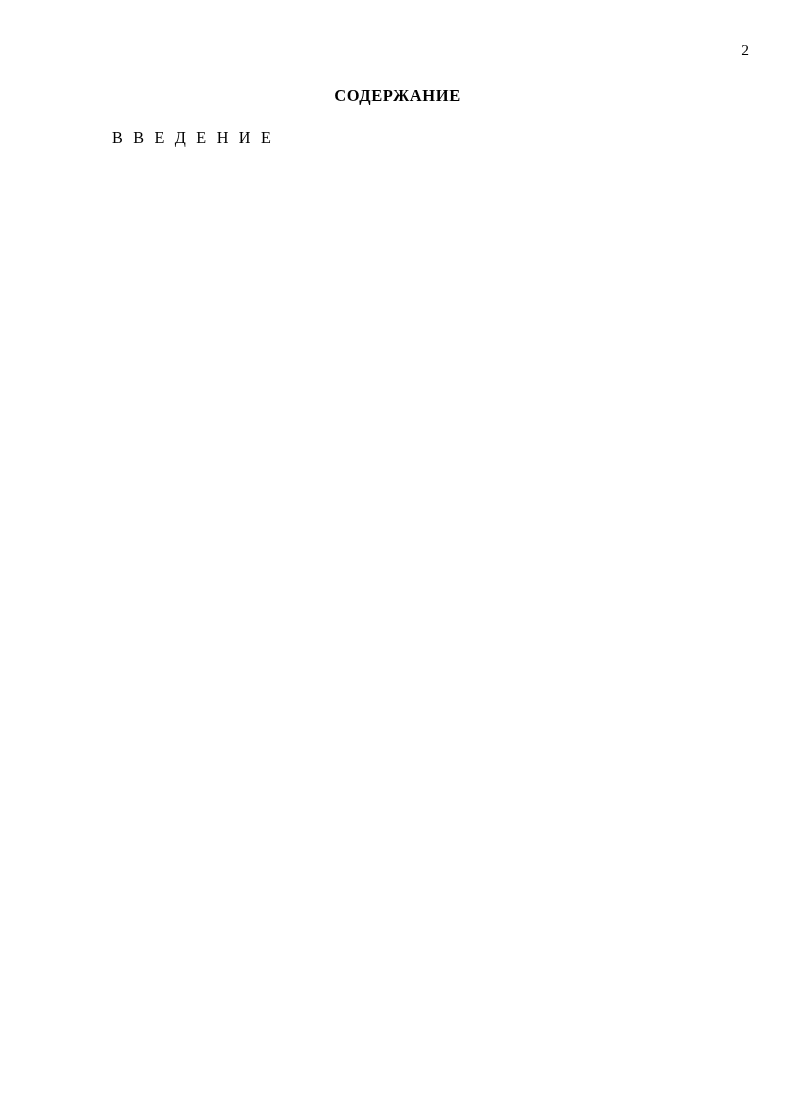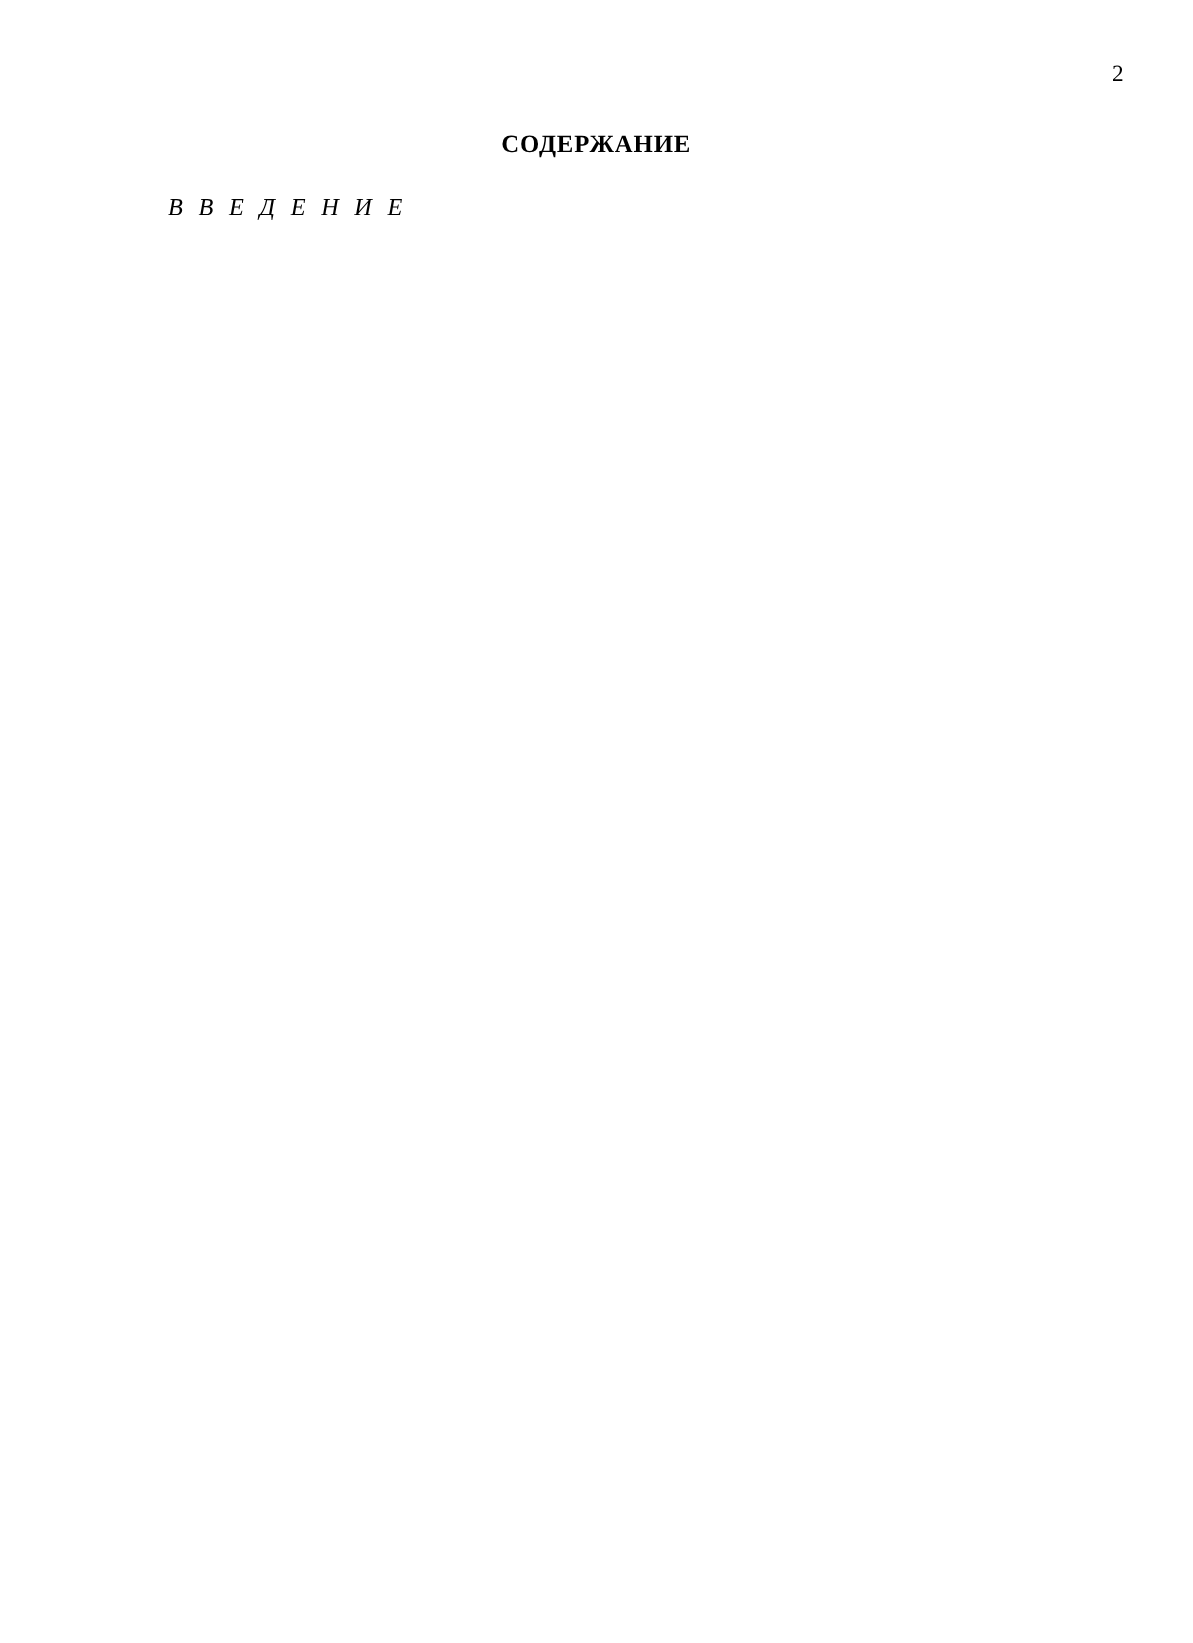--- a/index.html
+++ b/index.html
@@ -73,21 +73,20 @@
   .toc-entry .page {
     flex: 0 0 auto;
     white-space: pre;
     text-align: right;
     min-width: 20px;
   }
   
   .lvl-0 { padding-left: 0px; }
   .spaced {
     letter-spacing: 3.2px;
-    font-style: italic;
   }
 </style>
 </head>
 <body>
 
 <div class="page">
 
   <div class="page-number">2</div>
 
   <div class="doc-title">СОДЕРЖАНИЕ</div>

